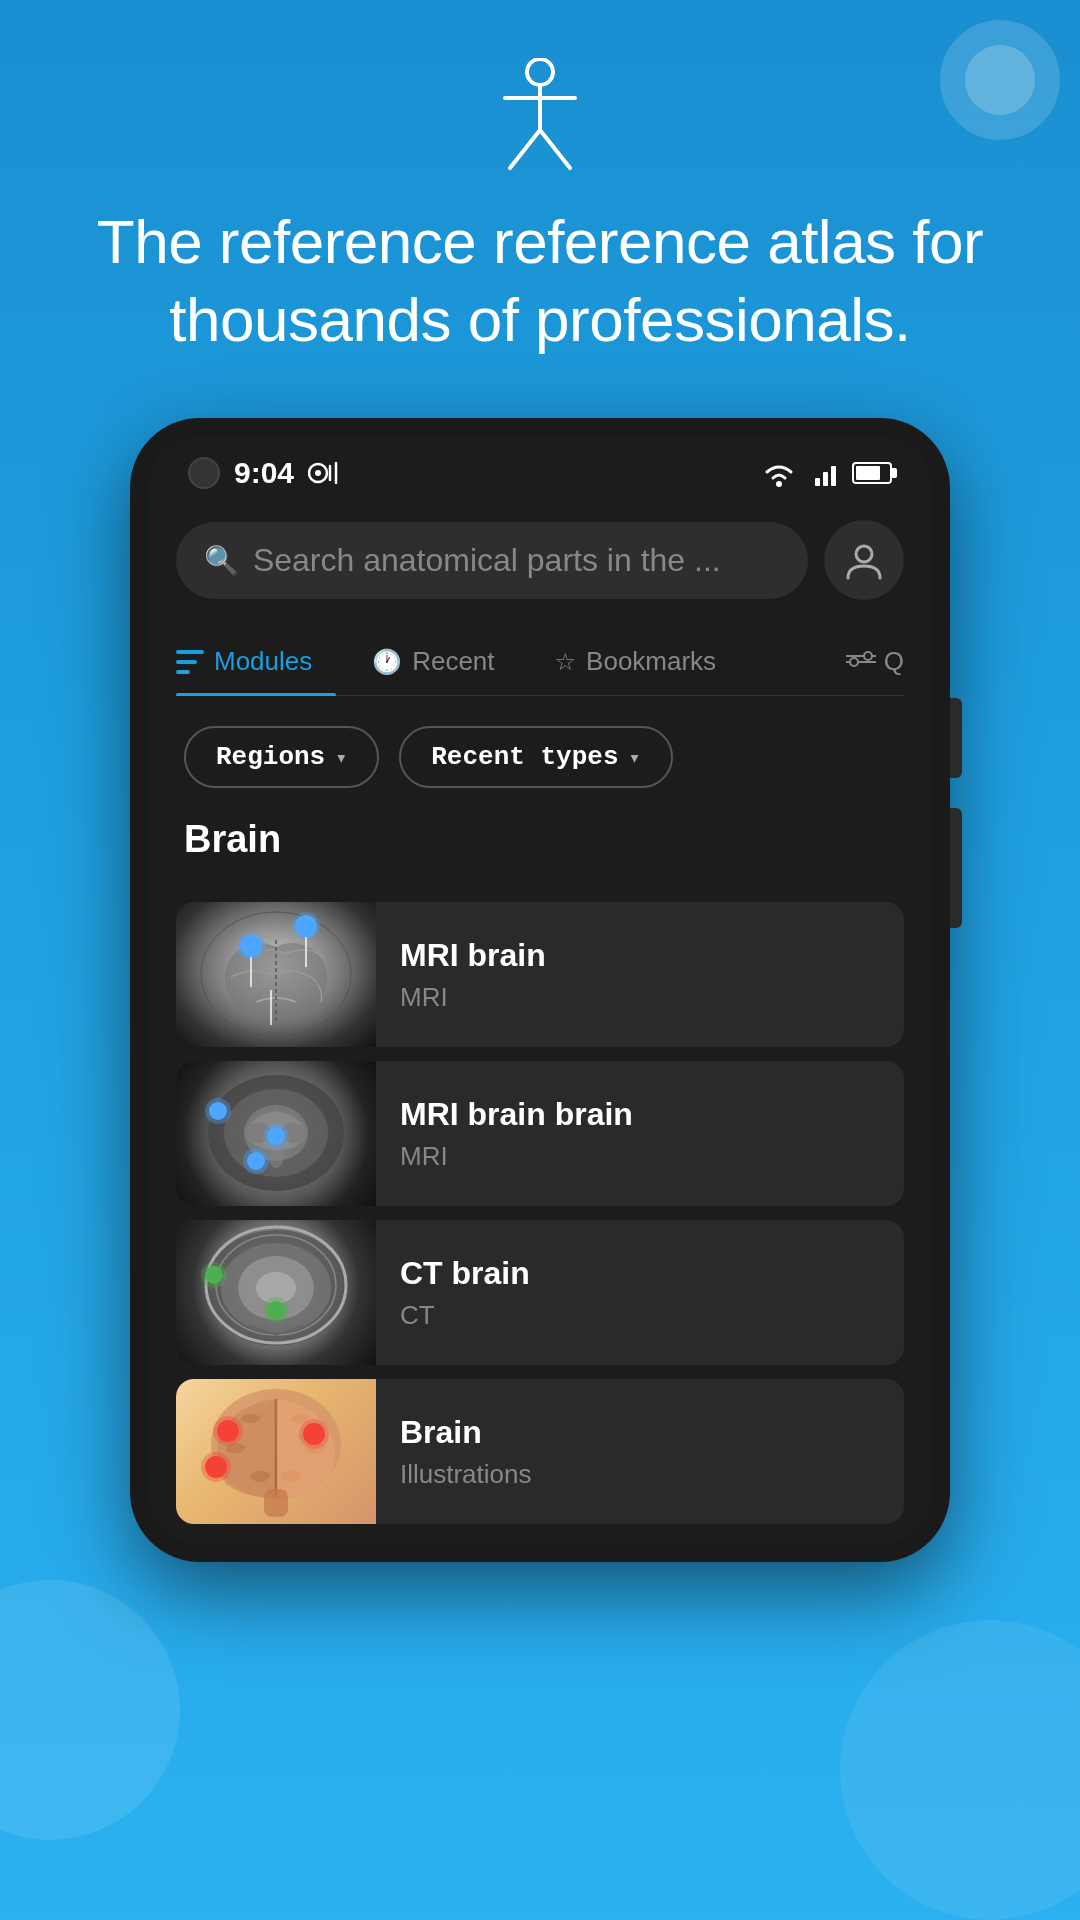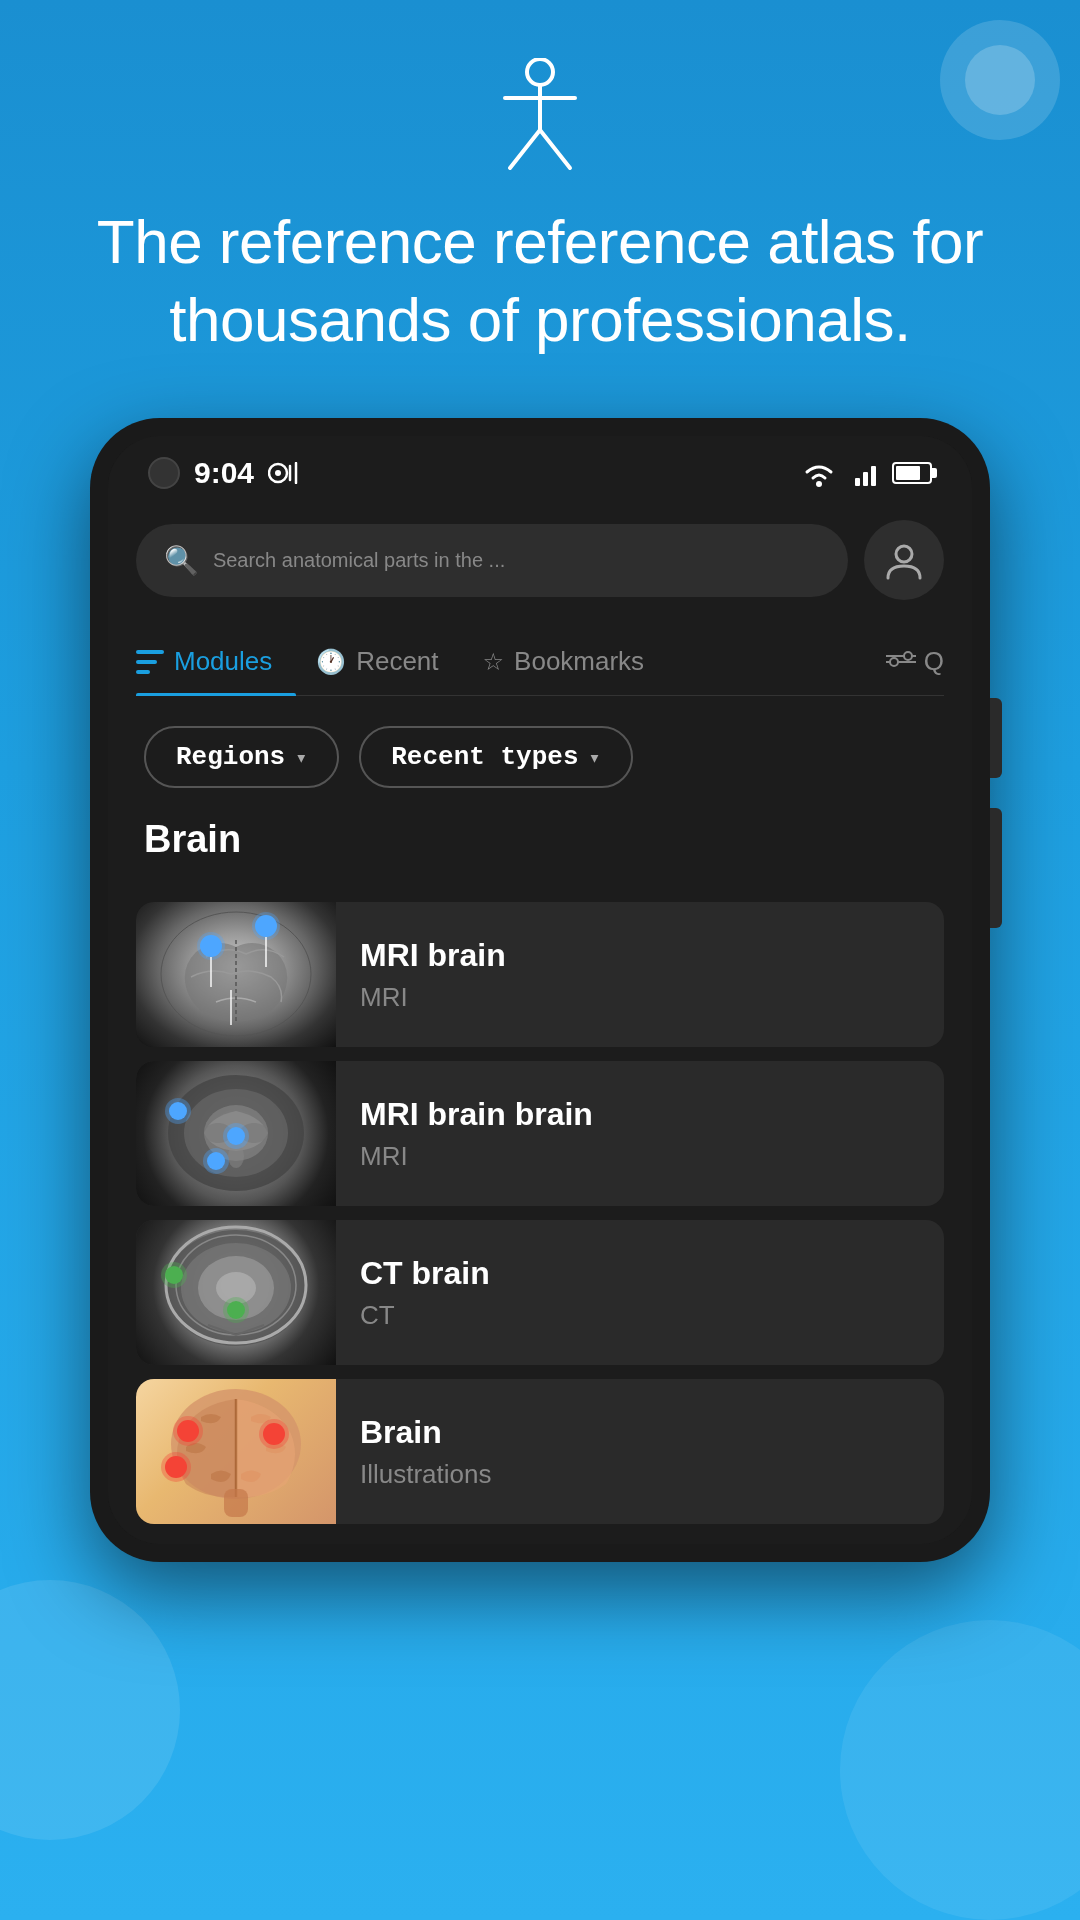--- a/index.html
+++ b/index.html
@@ -76,21 +76,21 @@
     }
     .hero-title strong {
       font-weight: 400;
     }
 
     
     .phone-container {
       position: relative;
       z-index: 3;
       margin: 60px auto 0;
-      width: 900px;
+      width: 820px;
     }
 
     .phone-shell {
       background: #1a1a1a;
       border-radius: 70px;
       padding: 18px;
       box-shadow: 0 30px 80px rgba(0,0,0,0.5);
       position: relative;
     }
 
@@ -217,36 +217,36 @@
       gap: 14px;
     }
 
     .search-icon-inner {
       color: #888;
       font-size: 28px;
     }
 
     .search-placeholder {
       color: #888;
-      font-size: 20px;
+      font-size: 32px;
     }
 
     .user-avatar-btn {
       width: 80px; height: 80px;
       border-radius: 50%;
       background: #2e2e2e;
       display: flex; align-items: center; justify-content: center;
       flex-shrink: 0;
     }
 
     
     .tabs-row {
       display: flex;
       align-items: center;
-      gap: 0;
+      gap: 16px;
       border-bottom: 1px solid #333;
       margin-bottom: 30px;
     }
 
     .tab-item {
       display: flex;
       align-items: center;
       gap: 10px;
       padding: 18px 24px 18px 0;
       font-size: 26px;

